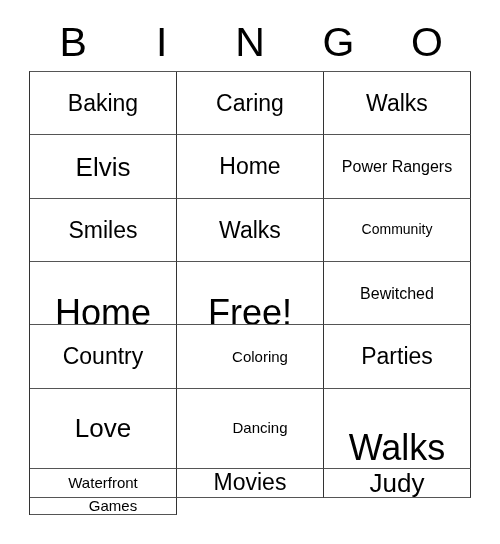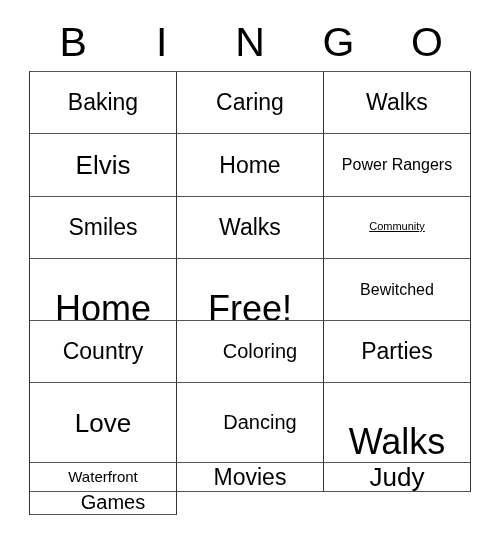--- a/index.html
+++ b/index.html
@@ -80,24 +80,24 @@
     color: #000000;
     word-break: normal;
     overflow-wrap: break-word;
     user-select: none;
   }
 
   
   .sz-xl   { font-size: 36px; margin-top: 40px; }
   .sz-lg   { font-size: 26px; }
   .sz-md   { font-size: 23px; }
-  .sz-sm   { font-size: 20px; margin-left: 20px; }
+  .sz-sm   { font-size: 15px; margin-left: 20px; }
   .sz-xs   { font-size: 16px; }
   .sz-xxs  { font-size: 15px; }
-  .sz-tiny { font-size: 11px; text-decoration: underline; }
+  .sz-tiny { font-size: 14px; }
 </style>
 </head>
 <body>
 
 <div id="card">
 
   <div id="header">
     <div class="header-letter">B</div>
     <div class="header-letter">I</div>
     <div class="header-letter">N</div>

